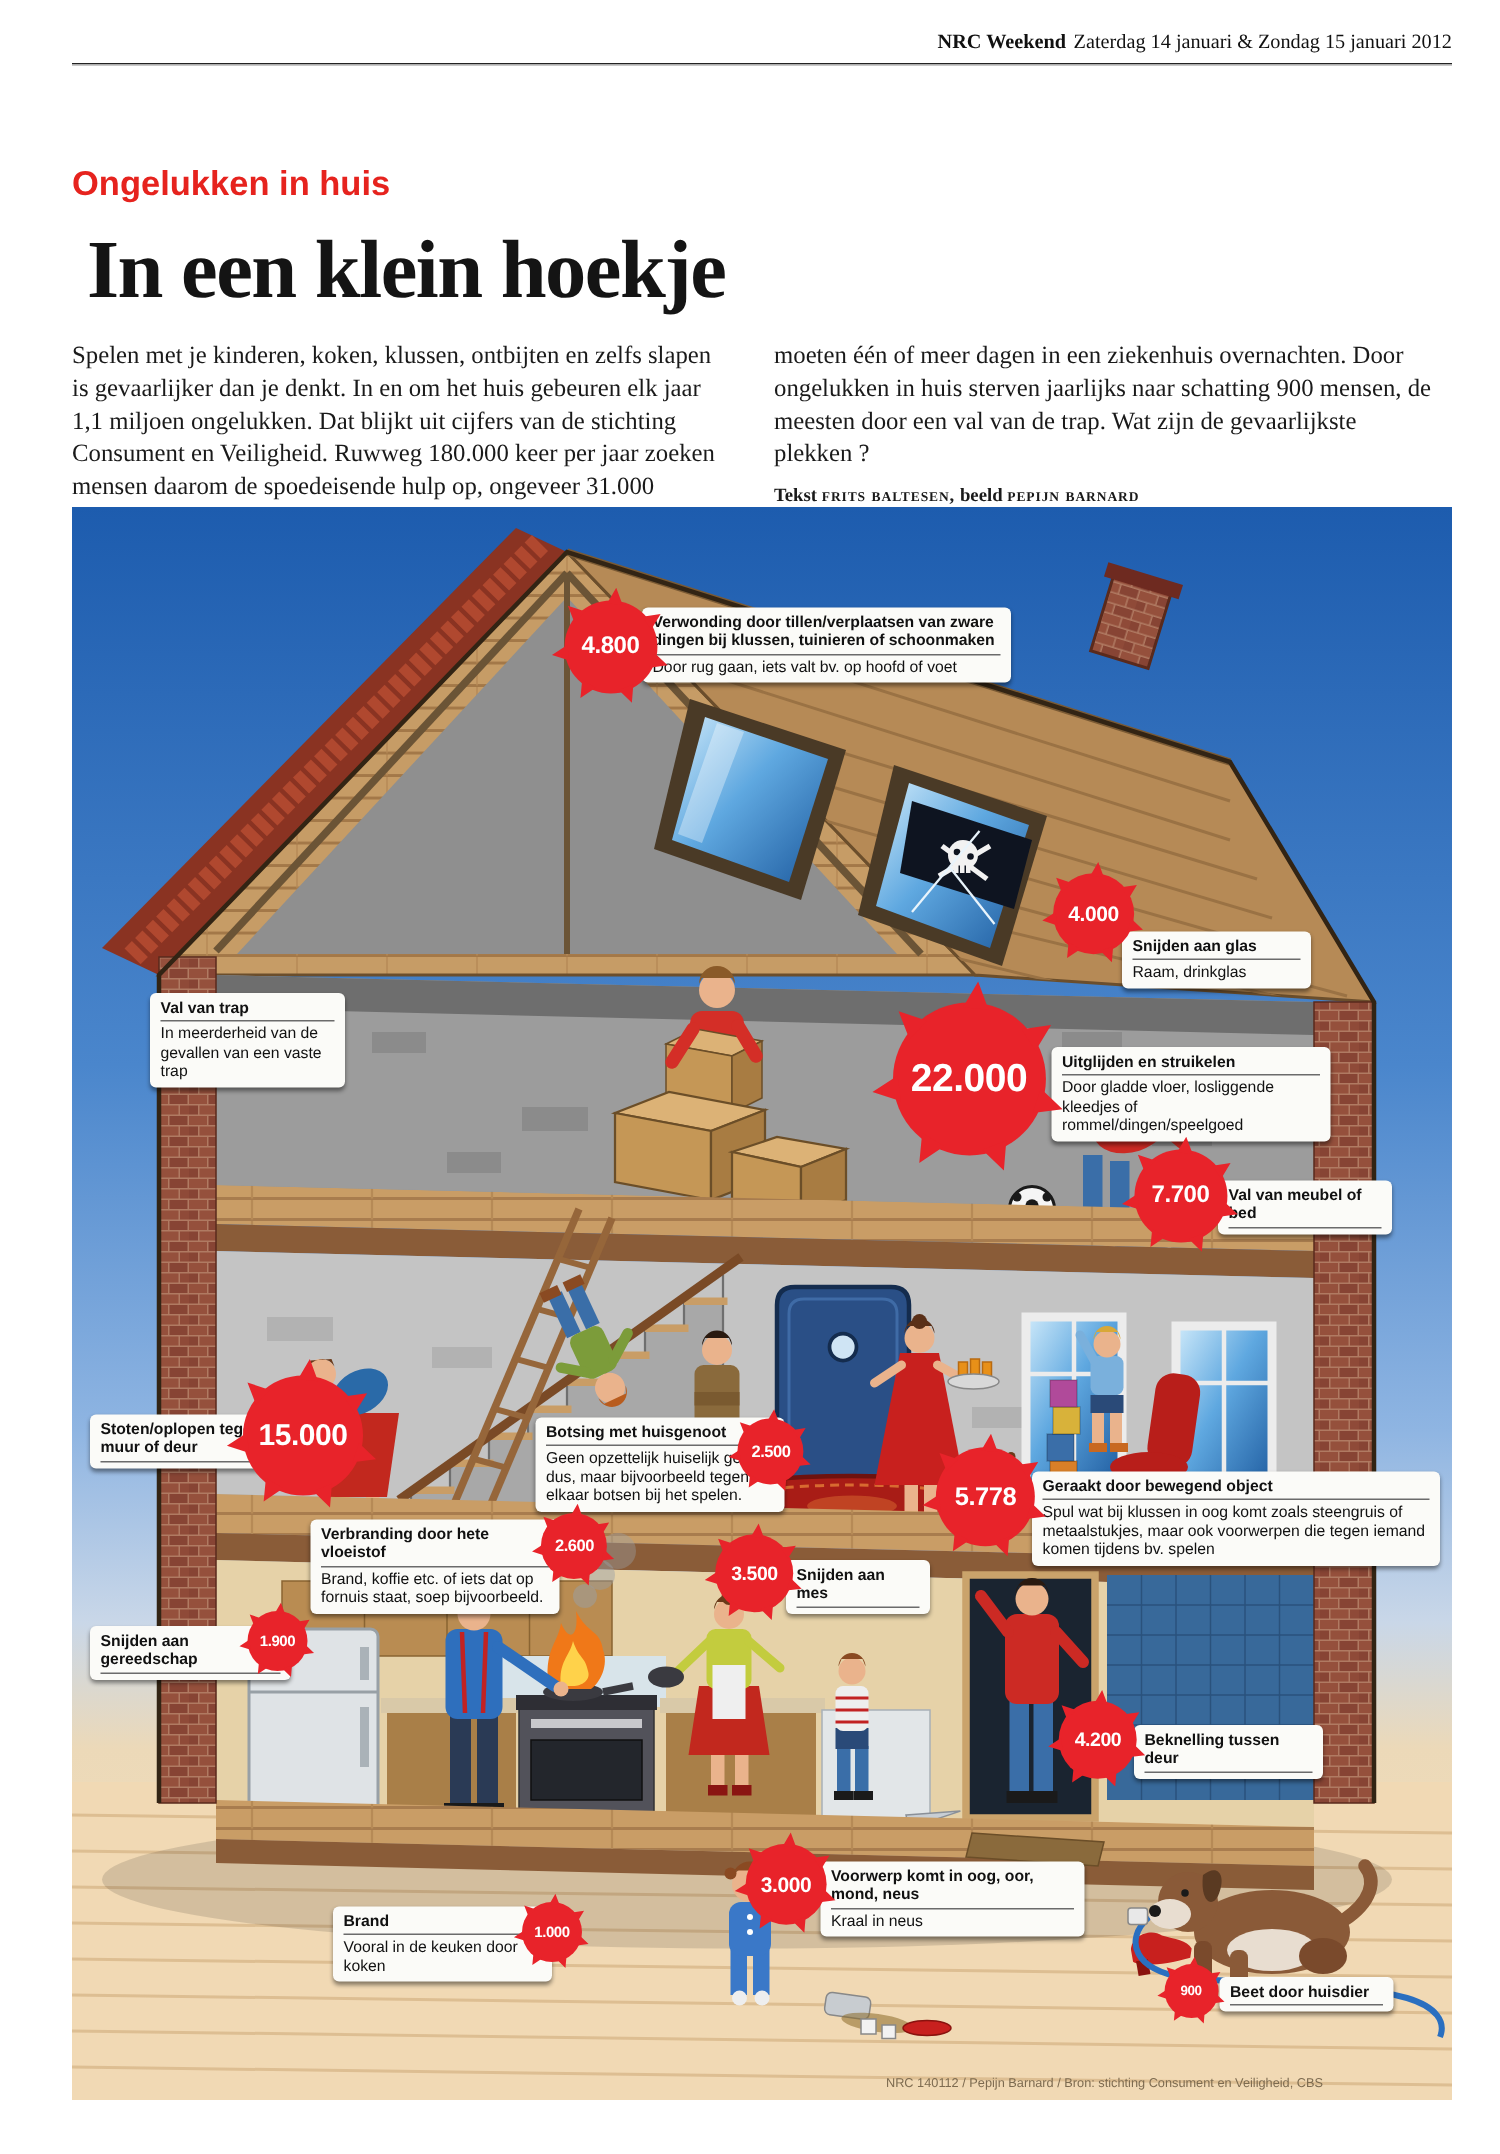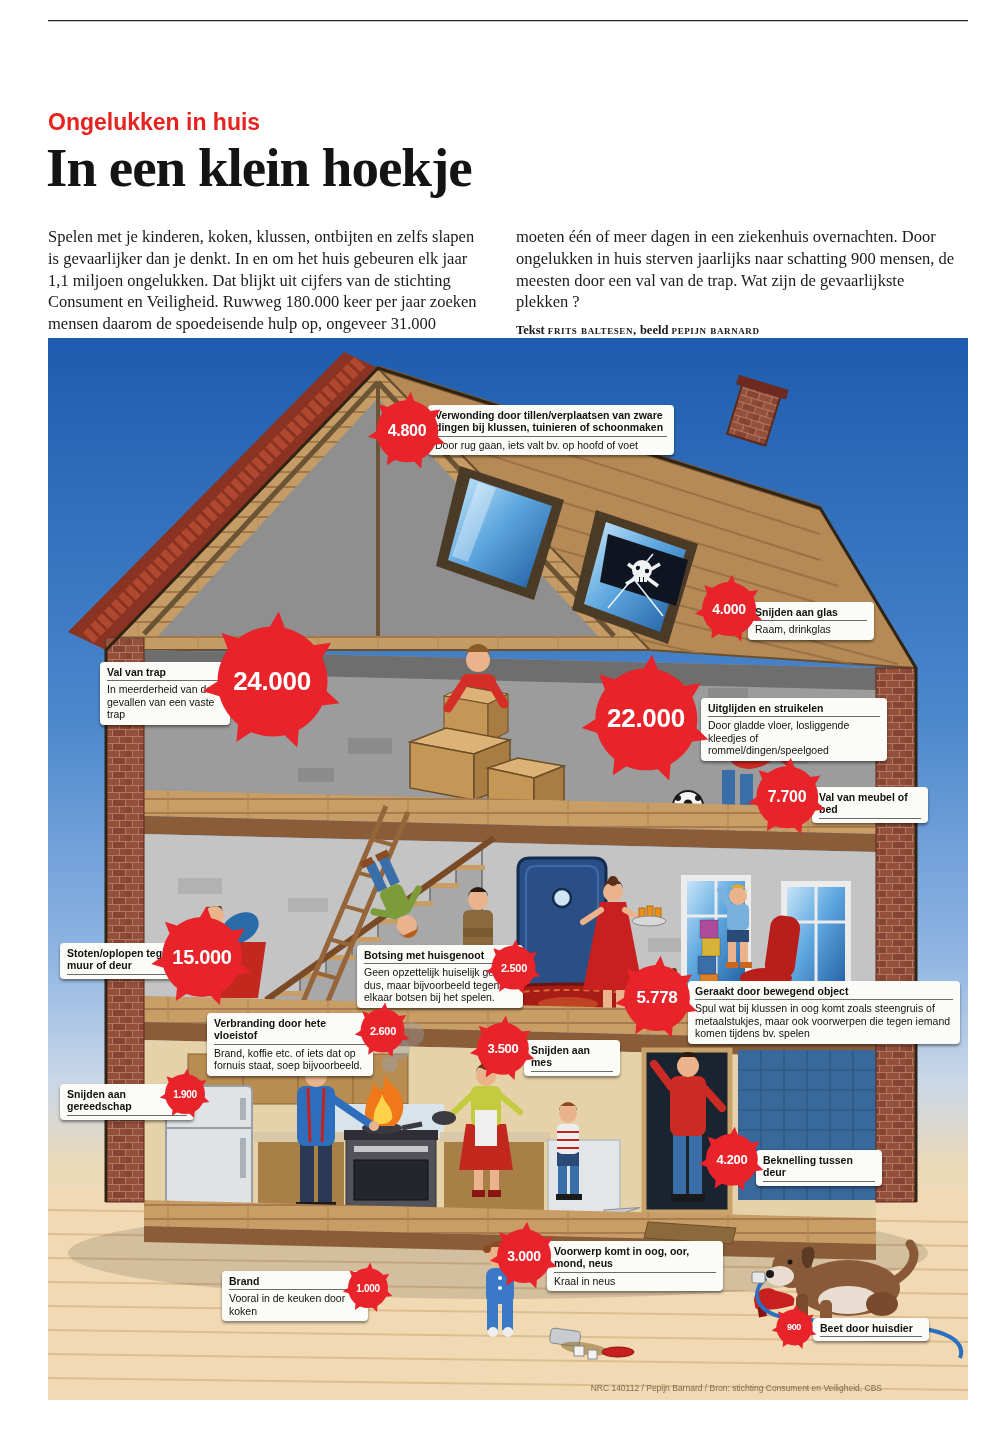--- a/index.html
+++ b/index.html
@@ -10,21 +10,21 @@
   .mast-top{text-align:right;font-size:13.5px;padding-bottom:6px;color:#111;}
   .mast-top .paper{font-weight:bold;margin-right:5px;}
   .rule-dark{border-top:1.6px solid #222;}
   .section-line{font-size:29px;padding:8px 0 10px 0;}
   .pagenum{font-weight:bold;color:#111;margin-right:9px;}
   .section{color:#a6a6a6;}
   .rule-light{border-top:1px solid #c9c9c9;}
   
   .kicker{position:absolute;left:48px;top:109px;font-family:"Liberation Sans",sans-serif;
           font-weight:600;font-size:23px;color:#e6231e;}
-  h1.headline{position:absolute;left:46px;top:136px;margin:0;font-size:55px;font-weight:700;
+  h1.headline{position:absolute;left:46px;top:136px;margin:12px;font-size:55px;font-weight:700;
           letter-spacing:-1px;color:#141414;}
   .intro{position:absolute;left:48px;top:226px;width:908px;display:flex;gap:28px;
          font-size:16.5px;line-height:1.32;}
   .intro p{margin:0;width:440px;}
   .byline{margin-top:9px;font-size:12.5px;font-weight:bold;}
   .byline .sc{font-variant:small-caps;letter-spacing:0.6px;}
   
   .infographic{position:absolute;left:48px;top:338px;width:840px;height:1062px;}
   .infographic svg.house{position:absolute;left:0;top:0;}
   #callouts{position:absolute;left:-48px;top:-338px;width:1000px;height:1436px;pointer-events:none;}
@@ -39,20 +39,23 @@
             font-weight:bold;letter-spacing:-0.3px;}
   .credit{position:absolute;right:6px;bottom:7px;font-family:"Liberation Sans",sans-serif;
           font-size:8.5px;color:#7d6b50;}
 </style>
 </head>
 <body>
 
 <div class="page">
 
   <header class="masthead">
+    <div class="mast-top">
+      <span class="paper">NRC Weekend</span><span>Zaterdag 14 januari &amp; Zondag 15 januari 2012</span>
+    </div>
     <div class="rule-dark"></div>
     <div class="rule-light"></div>
   </header>
 
   <div class="kicker">Ongelukken in huis</div>
   <h1 class="headline">In een klein hoekje</h1>
 
   <div class="intro">
     <p>Spelen met je kinderen, koken, klussen, ontbijten en zelfs slapen is gevaarlijker dan je denkt. In en om het huis gebeuren elk jaar 1,1 miljoen ongelukken. Dat blijkt uit cijfers van de stichting Consument en Veiligheid. Ruwweg 180.000 keer per jaar zoeken mensen daarom de spoedeisende hulp op, ongeveer 31.000 mensen</p>
     <div>
@@ -560,41 +563,34 @@
           <span class="co-title">Verwonding door tillen/verplaatsen van zware dingen bij klussen, tuinieren of schoonmaken</span>
           <span class="co-sub">Door rug gaan, iets valt bv. op hoofd of voet</span>
         </div>
         <div class="co-bubble" style="left: 366.7px; top: 390.7px; width: 80.6px; height: 80.6px;">
           <svg viewBox="-65 -65 130 130">
             <circle r="50" fill="#e8232a"></circle>
             <path d="M46.6 6.3 L60.9 19.8 L41.4 22.3 Z M24.1 40.3 L22.5 59.9 L8.4 46.2 Z M-16.5 44.0 L-32.8 54.9 L-30.9 35.4 Z M-44.7 14.5 L-63.4 8.6 L-47.0 -2.1 Z M-39.2 -25.9 L-46.3 -44.2 L-27.6 -38.0 Z M-4.2 -46.8 L5.7 -63.7 L12.5 -45.3 Z M34.0 -32.5 L53.4 -35.3 L43.2 -18.5 Z " fill="#e8232a"></path>
           </svg>
           <span class="co-value" style="font-size:16px">4.800</span>
         </div>
-        <div class="co-label" style="left: 748px; top: 602px; width: 112px;">
+        <div class="co-label" style="left: 748px; top: 621px; width: 112px;">
           <span class="co-title">Snijden aan glas</span>
           <span class="co-sub">Raam, drinkglas</span>
         </div>
         <div class="co-bubble" style="left: 693.9px; top: 573.9px; width: 70.2px; height: 70.2px;">
           <svg viewBox="-65 -65 130 130">
             <circle r="50" fill="#e8232a"></circle>
             <path d="M46.6 6.3 L60.9 19.8 L41.4 22.3 Z M24.1 40.3 L22.5 59.9 L8.4 46.2 Z M-16.5 44.0 L-32.8 54.9 L-30.9 35.4 Z M-44.7 14.5 L-63.4 8.6 L-47.0 -2.1 Z M-39.2 -25.9 L-46.3 -44.2 L-27.6 -38.0 Z M-4.2 -46.8 L5.7 -63.7 L12.5 -45.3 Z M34.0 -32.5 L53.4 -35.3 L43.2 -18.5 Z " fill="#e8232a"></path>
           </svg>
           <span class="co-value" style="font-size:14px">4.000</span>
         </div>
         <div class="co-label" style="left: 100px; top: 662px; width: 116px;">
           <span class="co-title">Val van trap</span>
           <span class="co-sub">In meerderheid van de gevallen van een vaste trap</span>
-        </div>
-        <div class="co-bubble" style="left: 200.5px; top: 609.5px; width: 143px; height: 143px;">
-          <svg viewBox="-65 -65 130 130">
-            <circle r="50" fill="#e8232a"></circle>
-            <path d="M46.6 6.3 L60.9 19.8 L41.4 22.3 Z M24.1 40.3 L22.5 59.9 L8.4 46.2 Z M-16.5 44.0 L-32.8 54.9 L-30.9 35.4 Z M-44.7 14.5 L-63.4 8.6 L-47.0 -2.1 Z M-39.2 -25.9 L-46.3 -44.2 L-27.6 -38.0 Z M-4.2 -46.8 L5.7 -63.7 L12.5 -45.3 Z M34.0 -32.5 L53.4 -35.3 L43.2 -18.5 Z " fill="#e8232a"></path>
-          </svg>
-          <span class="co-value" style="font-size:26px">24.000</span>
         </div>
         <div class="co-label" style="left: 701px; top: 698px; width: 172px;">
           <span class="co-title">Uitglijden en struikelen</span>
           <span class="co-sub">Door gladde vloer, losliggende kleedjes of rommel/dingen/speelgoed</span>
         </div>
         <div class="co-bubble" style="left: 579.7px; top: 652.7px; width: 132.6px; height: 132.6px;">
           <svg viewBox="-65 -65 130 130">
             <circle r="50" fill="#e8232a"></circle>
             <path d="M46.6 6.3 L60.9 19.8 L41.4 22.3 Z M24.1 40.3 L22.5 59.9 L8.4 46.2 Z M-16.5 44.0 L-32.8 54.9 L-30.9 35.4 Z M-44.7 14.5 L-63.4 8.6 L-47.0 -2.1 Z M-39.2 -25.9 L-46.3 -44.2 L-27.6 -38.0 Z M-4.2 -46.8 L5.7 -63.7 L12.5 -45.3 Z M34.0 -32.5 L53.4 -35.3 L43.2 -18.5 Z " fill="#e8232a"></path>
           </svg>

